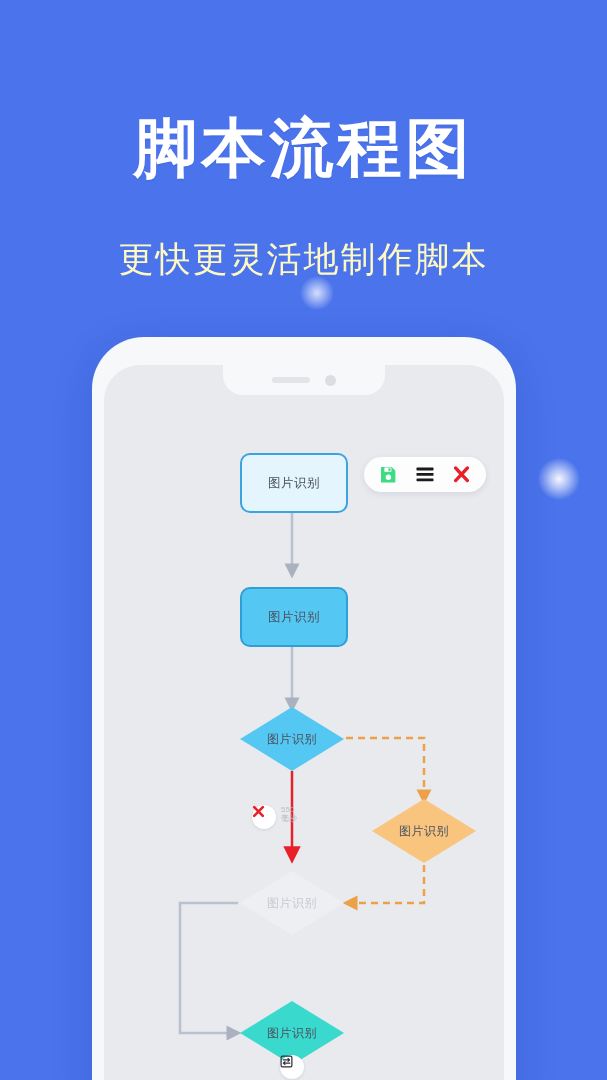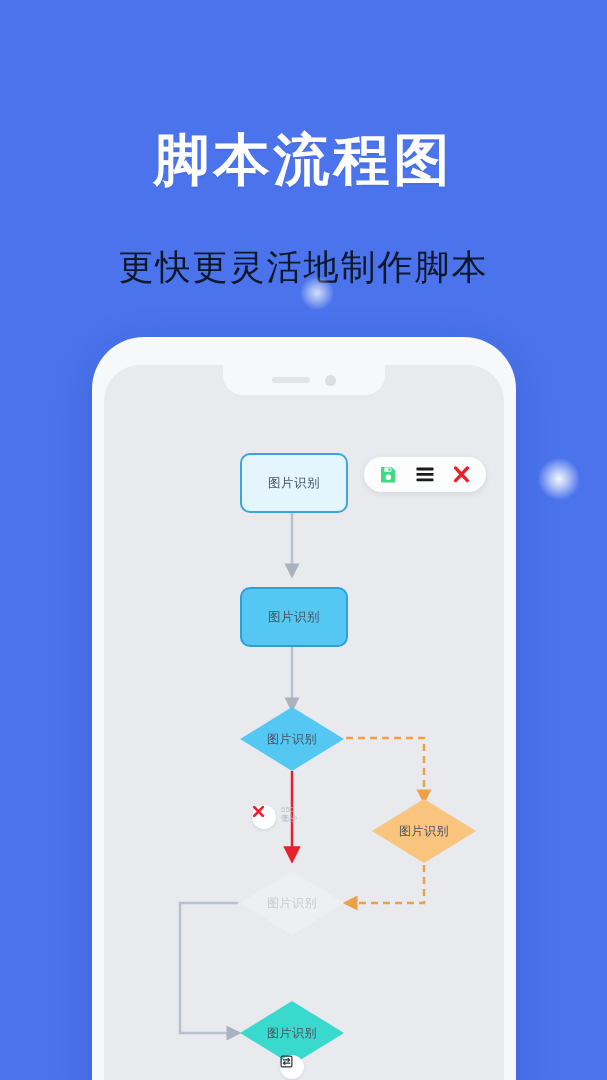--- a/index.html
+++ b/index.html
@@ -17,39 +17,39 @@
   .screen {
     position: absolute;
     inset: 0;
     background: #4a73ec;
     overflow: hidden;
   }
 
   
   .headline {
     position: absolute;
-    top: 120px;
+    top: 108px;
     left: 0;
     width: 607px;
     text-align: center;
     color: #ffffff;
-    font-size: 56px;
+    font-size: 64px;
     line-height: 80px;
     font-weight: 700;
     letter-spacing: 4px;
     font-family: "DejaVu Sans", "Liberation Sans", sans-serif;
     text-shadow: 0 2px 0 rgba(0,0,0,0.04);
   }
   .subline {
     position: absolute;
-    top: 244px;
+    top: 236px;
     left: 0;
     width: 607px;
     text-align: center;
-    color: #0f172a;
+    color: #fef9c3;
     font-size: 35px;
     line-height: 46px;
     font-weight: 400;
     letter-spacing: 2px;
     font-family: "DejaVu Sans", "Liberation Sans", sans-serif;
   }
 
   
   .glow {
     position: absolute;

